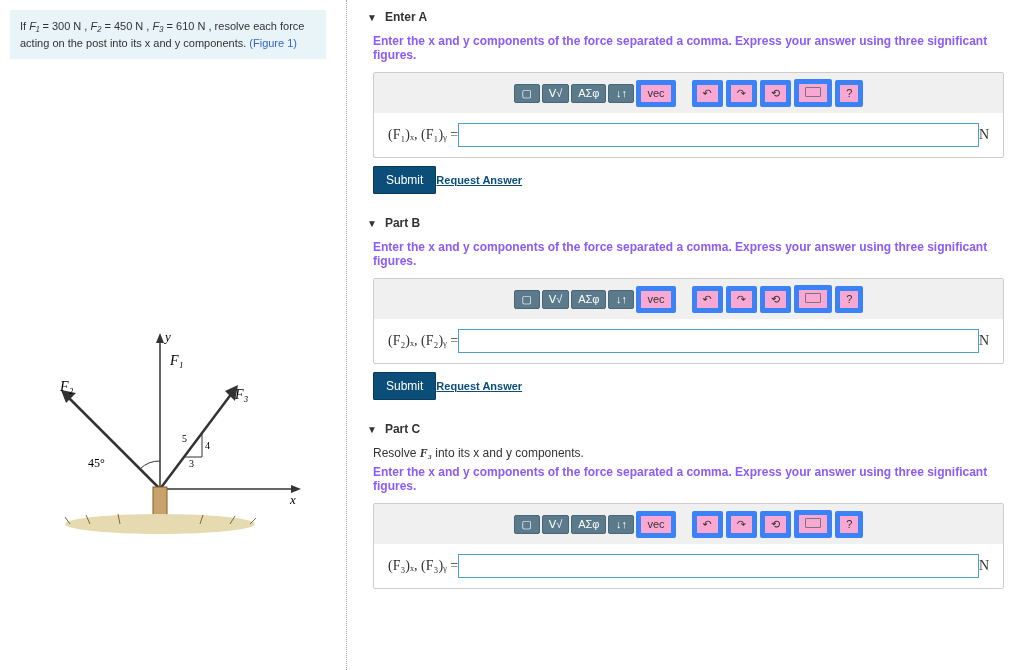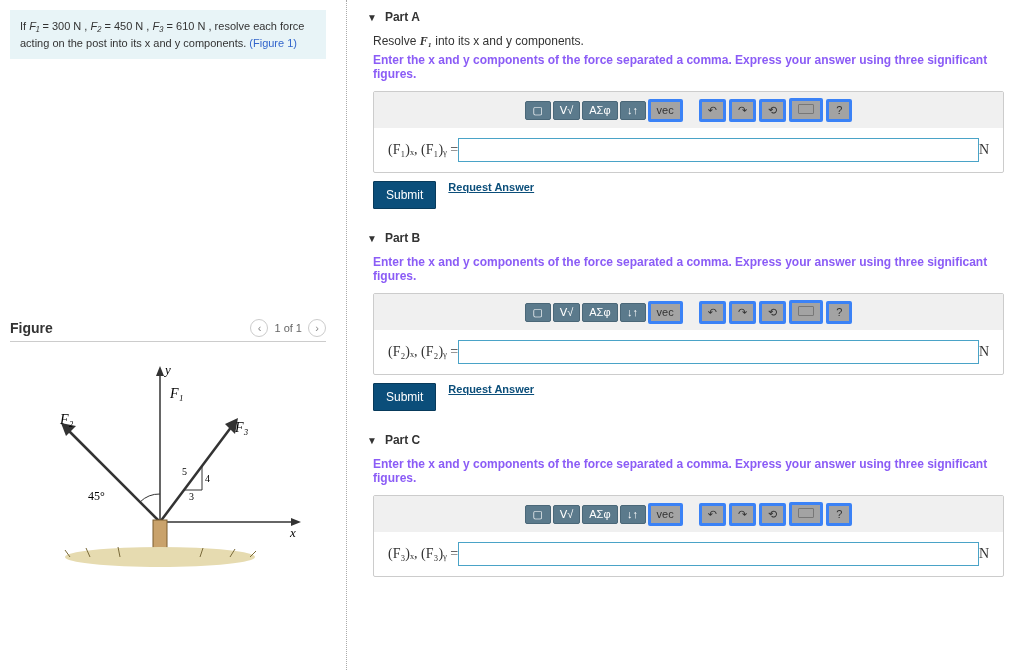--- a/index.html
+++ b/index.html
@@ -19,56 +19,48 @@
   .part-header { display: flex; align-items: center; gap: 8px; font-weight: bold; margin-bottom: 10px; font-size: 12px; cursor: pointer; }
   .caret { font-size: 10px; color: #333; }
   .part-body { padding-left: 6px; }
   .resolve-line { margin-bottom: 4px; color: #333; }
   .enter-line { font-weight: bold; margin-bottom: 10px; color: #8b5cf6; }
 
   .answer-box { border: 1px solid #ccc; border-radius: 2px; padding: 0 0 6px 0; margin-bottom: 8px; }
   .toolbar { background: #f0f0f0; padding: 6px 8px; display: flex; justify-content: center; align-items: center; gap: 3px; }
   .tb-group { display: flex; gap: 2px; align-items: center; }
   .tb-btn { background: #5b7a8c; color: #fff; border: 1px solid #4a6778; padding: 3px 6px; font-size: 11px; min-width: 26px; text-align: center; cursor: pointer; border-radius: 2px; line-height: 1; }
-  .tb-btn.light { background: #a3a3a3; color: #333; border: 3px solid #3b82f6; }
+  .tb-btn.light { background: #f9a8d4; color: #333; border: 5px solid #3b82f6; }
   .tb-sep { width: 10px; }
   .kb-icon { display:inline-block; width:16px; height:10px; border:1px solid #777; border-radius:1px; position:relative; }
   .input-row { display: flex; align-items: center; gap: 0; padding: 10px 14px 4px 14px; }
   .var-label { font-family: 'Times New Roman', serif; font-size: 14px; color: #333; white-space: nowrap; }
   .answer-input { flex: 1; border: 1px solid #4aa3c7; padding: 4px 6px; height: 24px; font-size: 13px; }
   .unit-n { font-family: 'Times New Roman', serif; font-size: 14px; }
-  .actions { display: flex; align-items: flex-start; gap: 12px; }
+  .actions { display: flex; align-items: center; }
   .submit-btn { background: #0b4e7a; color: #fff; border: 1px solid #083a5b; padding: 6px 12px; font-size: 12px; cursor: pointer; border-radius: 1px; }
   .request-link { color: #0b4e7a; text-decoration: underline; cursor: pointer; font-size: 11px; font-weight: bold; }
   .fig-link { color: #3366cc; }
   b.it { font-style: italic; font-family: 'Times New Roman', serif; }
 </style>
 </head>
 <body>
 
 <div class="page">
   <div class="left-col">
     <div class="problem-statement">
       <span>If </span>
       <i>F₁</i><span> = 300 N </span><span>, </span>
       <i>F₂</i><span> = 450 N </span><span>, </span>
       <i>F₃</i><span> = 610 N </span>
       <span>, resolve each force acting on the post into its x and y components. </span>
       <span class="fig-link">(Figure 1)</span>
     </div>
 
     <div class="figure-block">
-      <div class="figure-header">
-        <span class="figure-title">Figure</span>
-        <span class="figure-nav">
-          <span class="nav-circle">‹</span>
-          <span>1 of 1</span>
-          <span class="nav-circle">›</span>
-        </span>
-      </div>
       <div class="figure-canvas">
         <svg viewBox="0 0 300 230" width="300" height="230">
           <line x1="150" y1="170" x2="150" y2="20" stroke="#333" stroke-width="1.5"></line>
           <polygon points="150,14 146,24 154,24" fill="#333"></polygon>
           <text x="155" y="22" font-style="italic" font-family="serif" font-size="13">y</text>
           <text x="160" y="46" font-style="italic" font-family="serif" font-size="14">F₁</text>
           <line x1="150" y1="170" x2="285" y2="170" stroke="#333" stroke-width="1.5"></line>
           <polygon points="291,170 281,166 281,174" fill="#333"></polygon>
           <text x="280" y="185" font-style="italic" font-family="serif" font-size="13">x</text>
           <line x1="150" y1="170" x2="58" y2="78" stroke="#333" stroke-width="2.5"></line>
@@ -96,116 +88,116 @@
         </svg>
       </div>
     </div>
   </div>
 
   <div class="right-col">
 
     <div class="part">
       <div class="part-header">
         <span class="caret">▼</span>
-        <span>Part A</span>
-      </div>
-      <div class="part-body">
-        <div class="resolve-line">
-          <span>Resolve </span><b class="it">F₁</b><span> into its x and y components.</span>
-        </div>
-        <div class="enter-line">Enter the x and y components of the force separated a comma. Express your answer using three significant figures.</div>
-        <div class="answer-box">
-          <div class="toolbar">
-            <div class="tb-group">
-              <span class="tb-btn">▢</span>
-              <span class="tb-btn">ᐯ√</span>
-              <span class="tb-btn">ΑΣφ</span>
-              <span class="tb-btn">↓↑</span>
-              <span class="tb-btn light">vec</span>
-            </div>
-            <span class="tb-sep"></span>
-            <span class="tb-btn light">↶</span>
-            <span class="tb-btn light">↷</span>
-            <span class="tb-btn light">⟲</span>
-            <span class="tb-btn light"><span class="kb-icon"></span></span>
-            <span class="tb-btn light">?</span>
-          </div>
-          <div class="input-row">
-            <span class="var-label">(F₁)ₓ, (F₁)ᵧ =</span>
-            <input class="answer-input" type="text" style="">
-            <span class="unit-n">N</span>
-          </div>
-        </div>
-        <div class="actions">
-          <button class="submit-btn">Submit</button>
-          <span class="request-link">Request Answer</span>
-        </div>
-      </div>
-    </div>
-
-    <div class="part">
-      <div class="part-header">
-        <span class="caret">▼</span>
-        <span>Part B</span>
+        <span>Enter A</span>
       </div>
       <div class="part-body">
         <div class="enter-line">Enter the x and y components of the force separated a comma. Express your answer using three significant figures.</div>
         <div class="answer-box">
           <div class="toolbar">
             <div class="tb-group">
               <span class="tb-btn">▢</span>
               <span class="tb-btn">ᐯ√</span>
               <span class="tb-btn">ΑΣφ</span>
               <span class="tb-btn">↓↑</span>
               <span class="tb-btn light">vec</span>
             </div>
             <span class="tb-sep"></span>
             <span class="tb-btn light">↶</span>
             <span class="tb-btn light">↷</span>
             <span class="tb-btn light">⟲</span>
             <span class="tb-btn light"><span class="kb-icon"></span></span>
             <span class="tb-btn light">?</span>
           </div>
           <div class="input-row">
-            <span class="var-label">(F₂)ₓ, (F₂)ᵧ =</span>
+            <span class="var-label">(F₁)ₓ, (F₁)ᵧ =</span>
             <input class="answer-input" type="text" style="">
             <span class="unit-n">N</span>
           </div>
         </div>
         <div class="actions">
           <button class="submit-btn">Submit</button>
           <span class="request-link">Request Answer</span>
         </div>
       </div>
     </div>
 
     <div class="part">
       <div class="part-header">
         <span class="caret">▼</span>
-        <span>Part C</span>
+        <span>Part B</span>
       </div>
       <div class="part-body">
         <div class="enter-line">Enter the x and y components of the force separated a comma. Express your answer using three significant figures.</div>
         <div class="answer-box">
           <div class="toolbar">
             <div class="tb-group">
               <span class="tb-btn">▢</span>
               <span class="tb-btn">ᐯ√</span>
               <span class="tb-btn">ΑΣφ</span>
               <span class="tb-btn">↓↑</span>
               <span class="tb-btn light">vec</span>
             </div>
             <span class="tb-sep"></span>
             <span class="tb-btn light">↶</span>
             <span class="tb-btn light">↷</span>
             <span class="tb-btn light">⟲</span>
             <span class="tb-btn light"><span class="kb-icon"></span></span>
             <span class="tb-btn light">?</span>
           </div>
           <div class="input-row">
+            <span class="var-label">(F₂)ₓ, (F₂)ᵧ =</span>
+            <input class="answer-input" type="text" style="">
+            <span class="unit-n">N</span>
+          </div>
+        </div>
+        <div class="actions">
+          <button class="submit-btn">Submit</button>
+          <span class="request-link">Request Answer</span>
+        </div>
+      </div>
+    </div>
+
+    <div class="part">
+      <div class="part-header">
+        <span class="caret">▼</span>
+        <span>Part C</span>
+      </div>
+      <div class="part-body">
+        <div class="resolve-line">
+          <span>Resolve </span><b class="it">F₃</b><span> into its x and y components.</span>
+        </div>
+        <div class="enter-line">Enter the x and y components of the force separated a comma. Express your answer using three significant figures.</div>
+        <div class="answer-box">
+          <div class="toolbar">
+            <div class="tb-group">
+              <span class="tb-btn">▢</span>
+              <span class="tb-btn">ᐯ√</span>
+              <span class="tb-btn">ΑΣφ</span>
+              <span class="tb-btn">↓↑</span>
+              <span class="tb-btn light">vec</span>
+            </div>
+            <span class="tb-sep"></span>
+            <span class="tb-btn light">↶</span>
+            <span class="tb-btn light">↷</span>
+            <span class="tb-btn light">⟲</span>
+            <span class="tb-btn light"><span class="kb-icon"></span></span>
+            <span class="tb-btn light">?</span>
+          </div>
+          <div class="input-row">
             <span class="var-label">(F₃)ₓ, (F₃)ᵧ =</span>
             <input class="answer-input" type="text" style="">
             <span class="unit-n">N</span>
           </div>
         </div>
       </div>
     </div>
 
   </div>
 </div>

